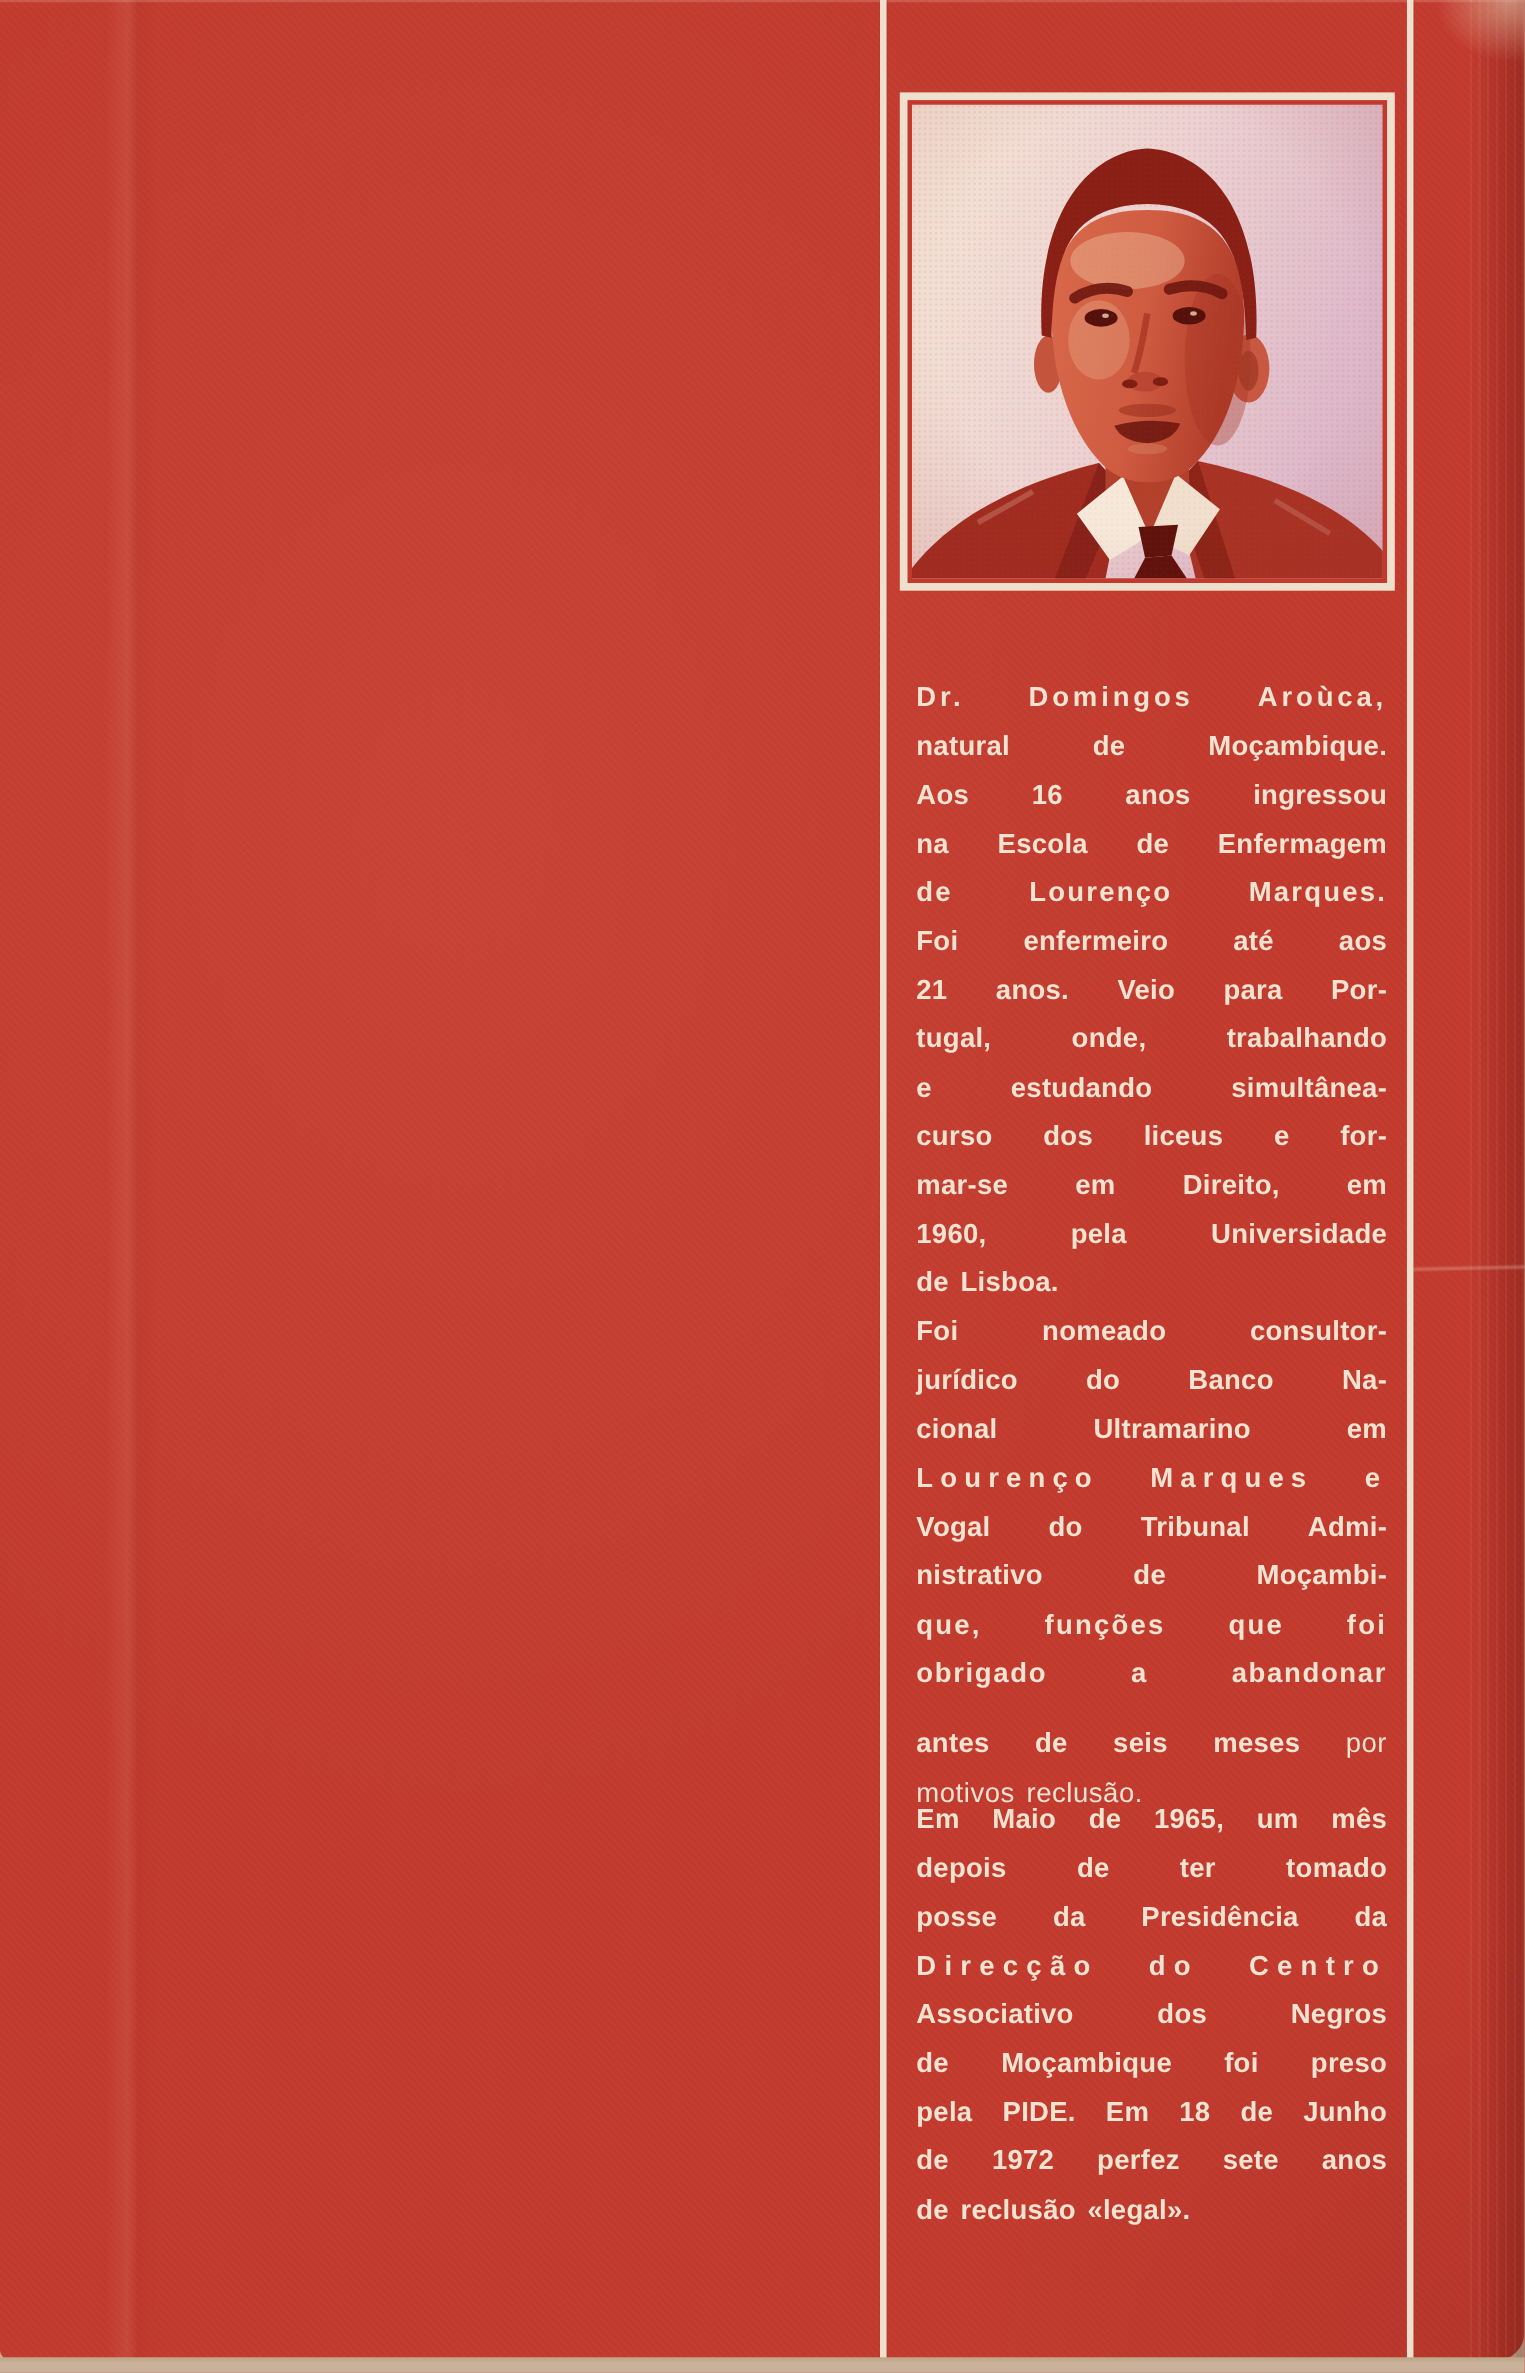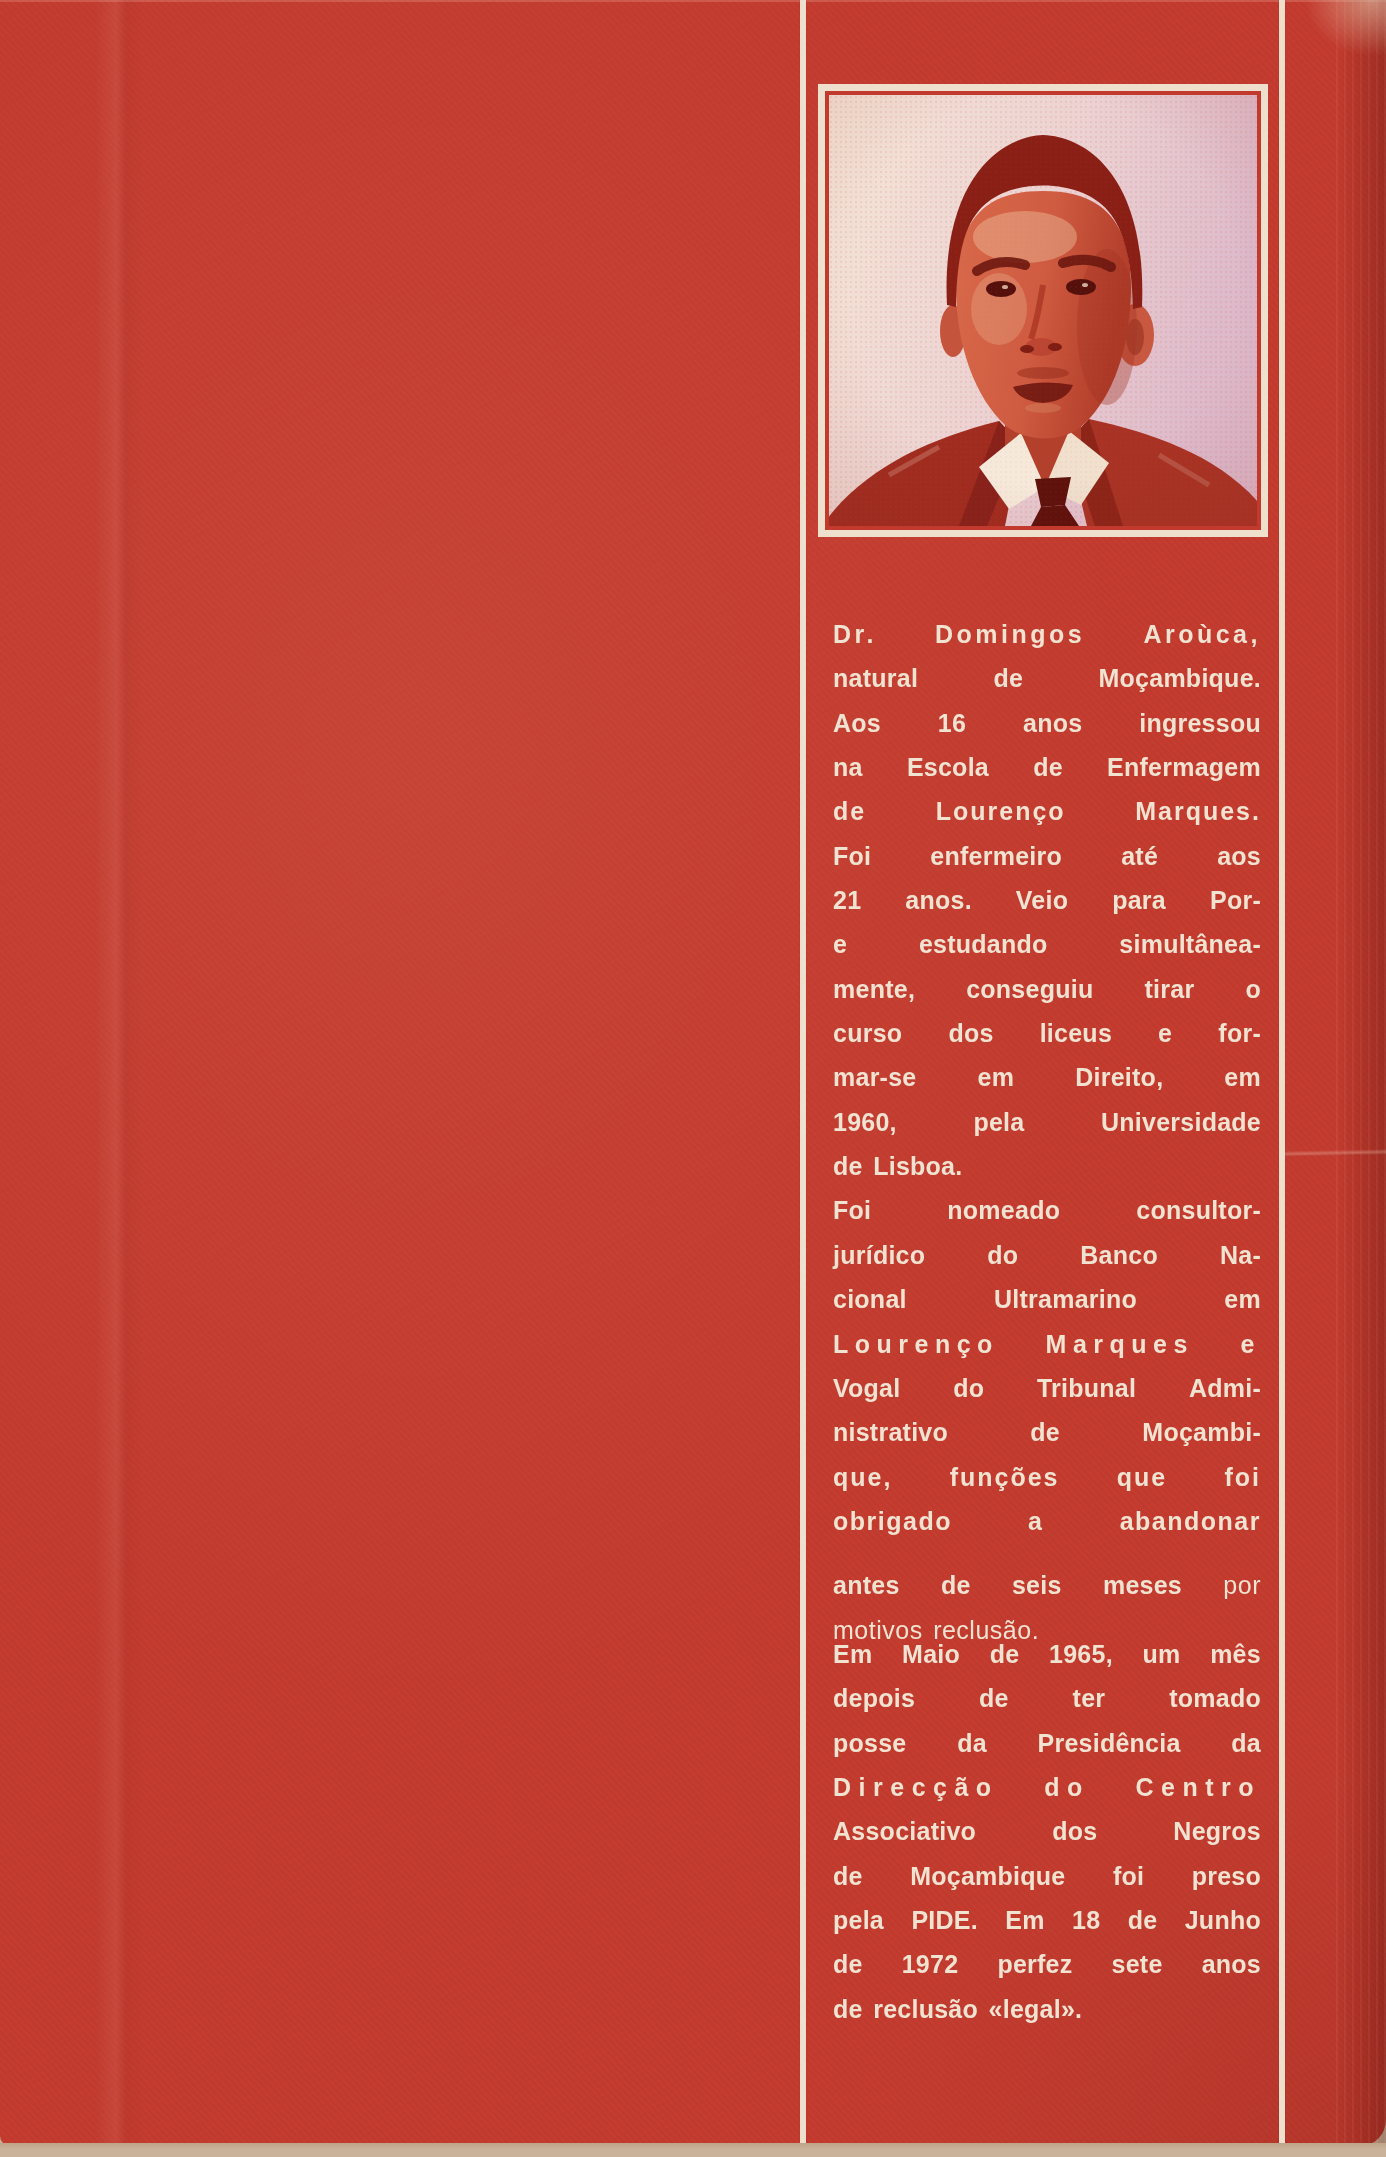--- a/index.html
+++ b/index.html
@@ -160,22 +160,22 @@
   </div>
 
   <div class="bio" id="bio">
       <div class="bio-line just" style="letter-spacing: 0.14em;"><span class="wb">Dr.</span><span class="wb">Domingos</span><span class="wb">Aroùca,</span></div>
       <div class="bio-line just"><span class="wb">natural</span><span class="wb">de</span><span class="wb">Moçambique.</span></div>
       <div class="bio-line just"><span class="wb">Aos</span><span class="wb">16</span><span class="wb">anos</span><span class="wb">ingressou</span></div>
       <div class="bio-line just"><span class="wb">na</span><span class="wb">Escola</span><span class="wb">de</span><span class="wb">Enfermagem</span></div>
       <div class="bio-line just" style="letter-spacing: 0.08em;"><span class="wb">de</span><span class="wb">Lourenço</span><span class="wb">Marques.</span></div>
       <div class="bio-line just"><span class="wb">Foi</span><span class="wb">enfermeiro</span><span class="wb">até</span><span class="wb">aos</span></div>
       <div class="bio-line just"><span class="wb">21</span><span class="wb">anos.</span><span class="wb">Veio</span><span class="wb">para</span><span class="wb">Por-</span></div>
+      <div class="bio-line just"><span class="wb">tugal,</span><span class="wb">onde,</span><span class="wb">trabalhando</span></div>
       <div class="bio-line just"><span class="wb">e</span><span class="wb">estudando</span><span class="wb">simultânea-</span></div>
-      <div class="bio-line just"><span class="wb">mente,</span><span class="wb">conseguiu</span><span class="wb">tirar</span><span class="wb">o</span></div>
       <div class="bio-line just"><span class="wb">curso</span><span class="wb">dos</span><span class="wb">liceus</span><span class="wb">e</span><span class="wb">for-</span></div>
       <div class="bio-line just"><span class="wb">mar-se</span><span class="wb">em</span><span class="wb">Direito,</span><span class="wb">em</span></div>
       <div class="bio-line just"><span class="wb">1960,</span><span class="wb">pela</span><span class="wb">Universidade</span></div>
       <div class="bio-line"><span class="wb">de</span><span class="wb">Lisboa.</span></div>
       <div class="bio-line just"><span class="wb">Foi</span><span class="wb">nomeado</span><span class="wb">consultor-</span></div>
       <div class="bio-line just"><span class="wb">jurídico</span><span class="wb">do</span><span class="wb">Banco</span><span class="wb">Na-</span></div>
       <div class="bio-line just"><span class="wb">cional</span><span class="wb">Ultramarino</span><span class="wb">em</span></div>
       <div class="bio-line just" style="letter-spacing: 0.26em;"><span class="wb">Lourenço</span><span class="wb">Marques</span><span class="wb">e</span></div>
       <div class="bio-line just"><span class="wb">Vogal</span><span class="wb">do</span><span class="wb">Tribunal</span><span class="wb">Admi-</span></div>
       <div class="bio-line just"><span class="wb">nistrativo</span><span class="wb">de</span><span class="wb">Moçambi-</span></div>

